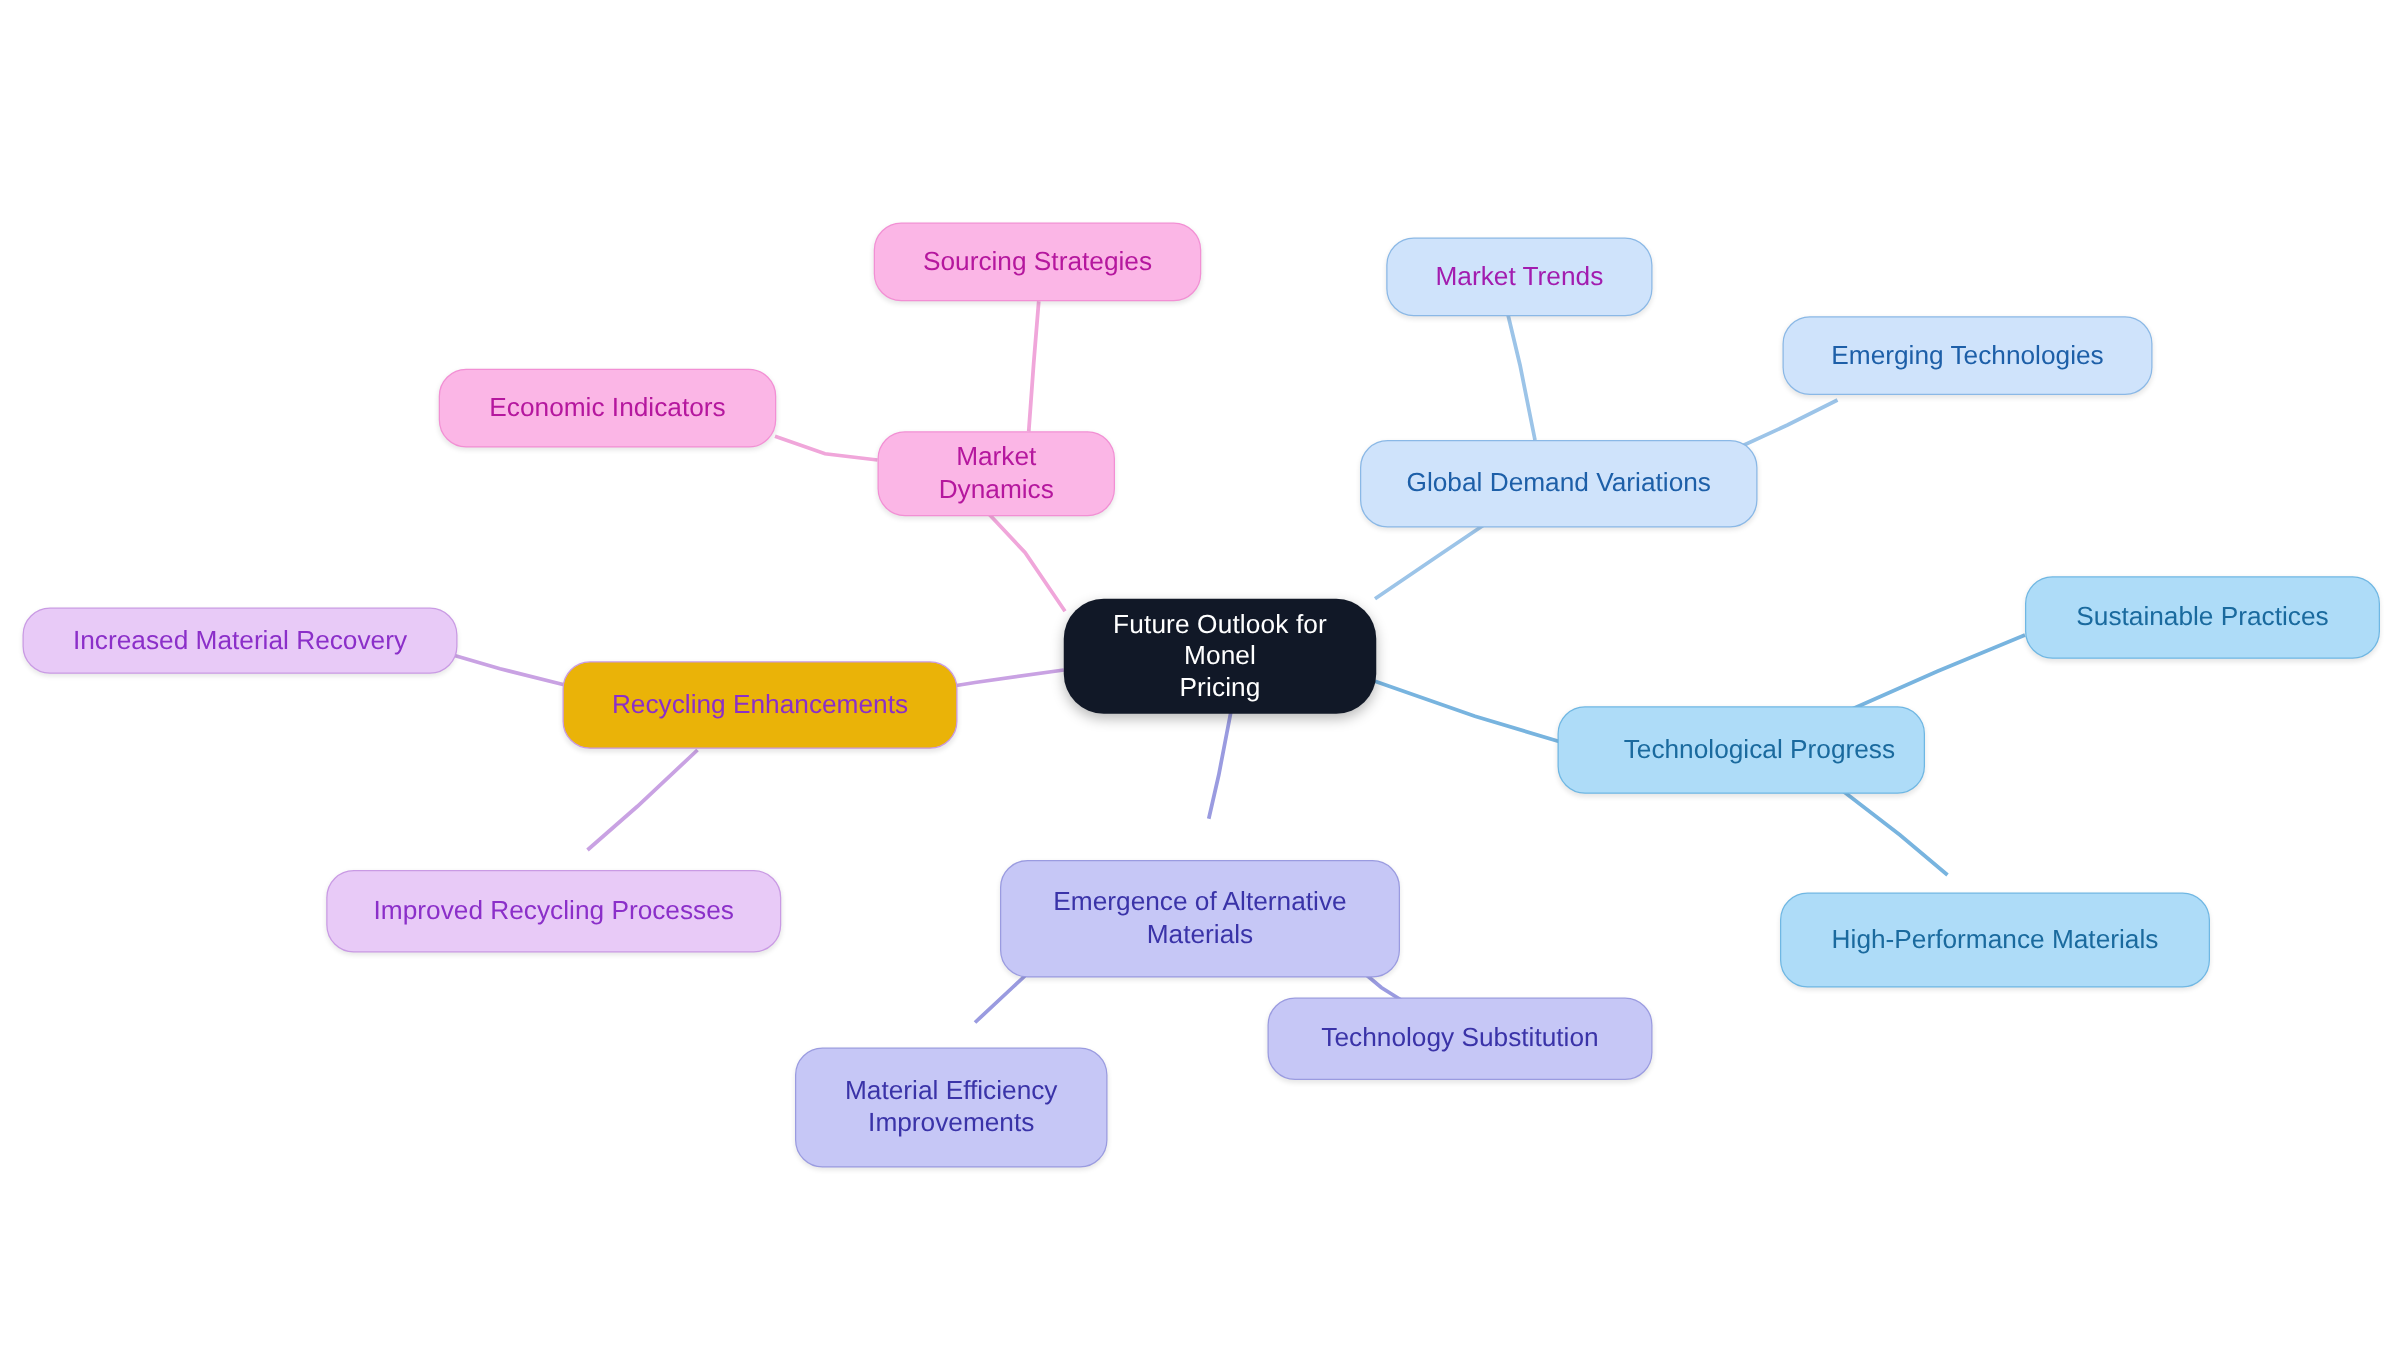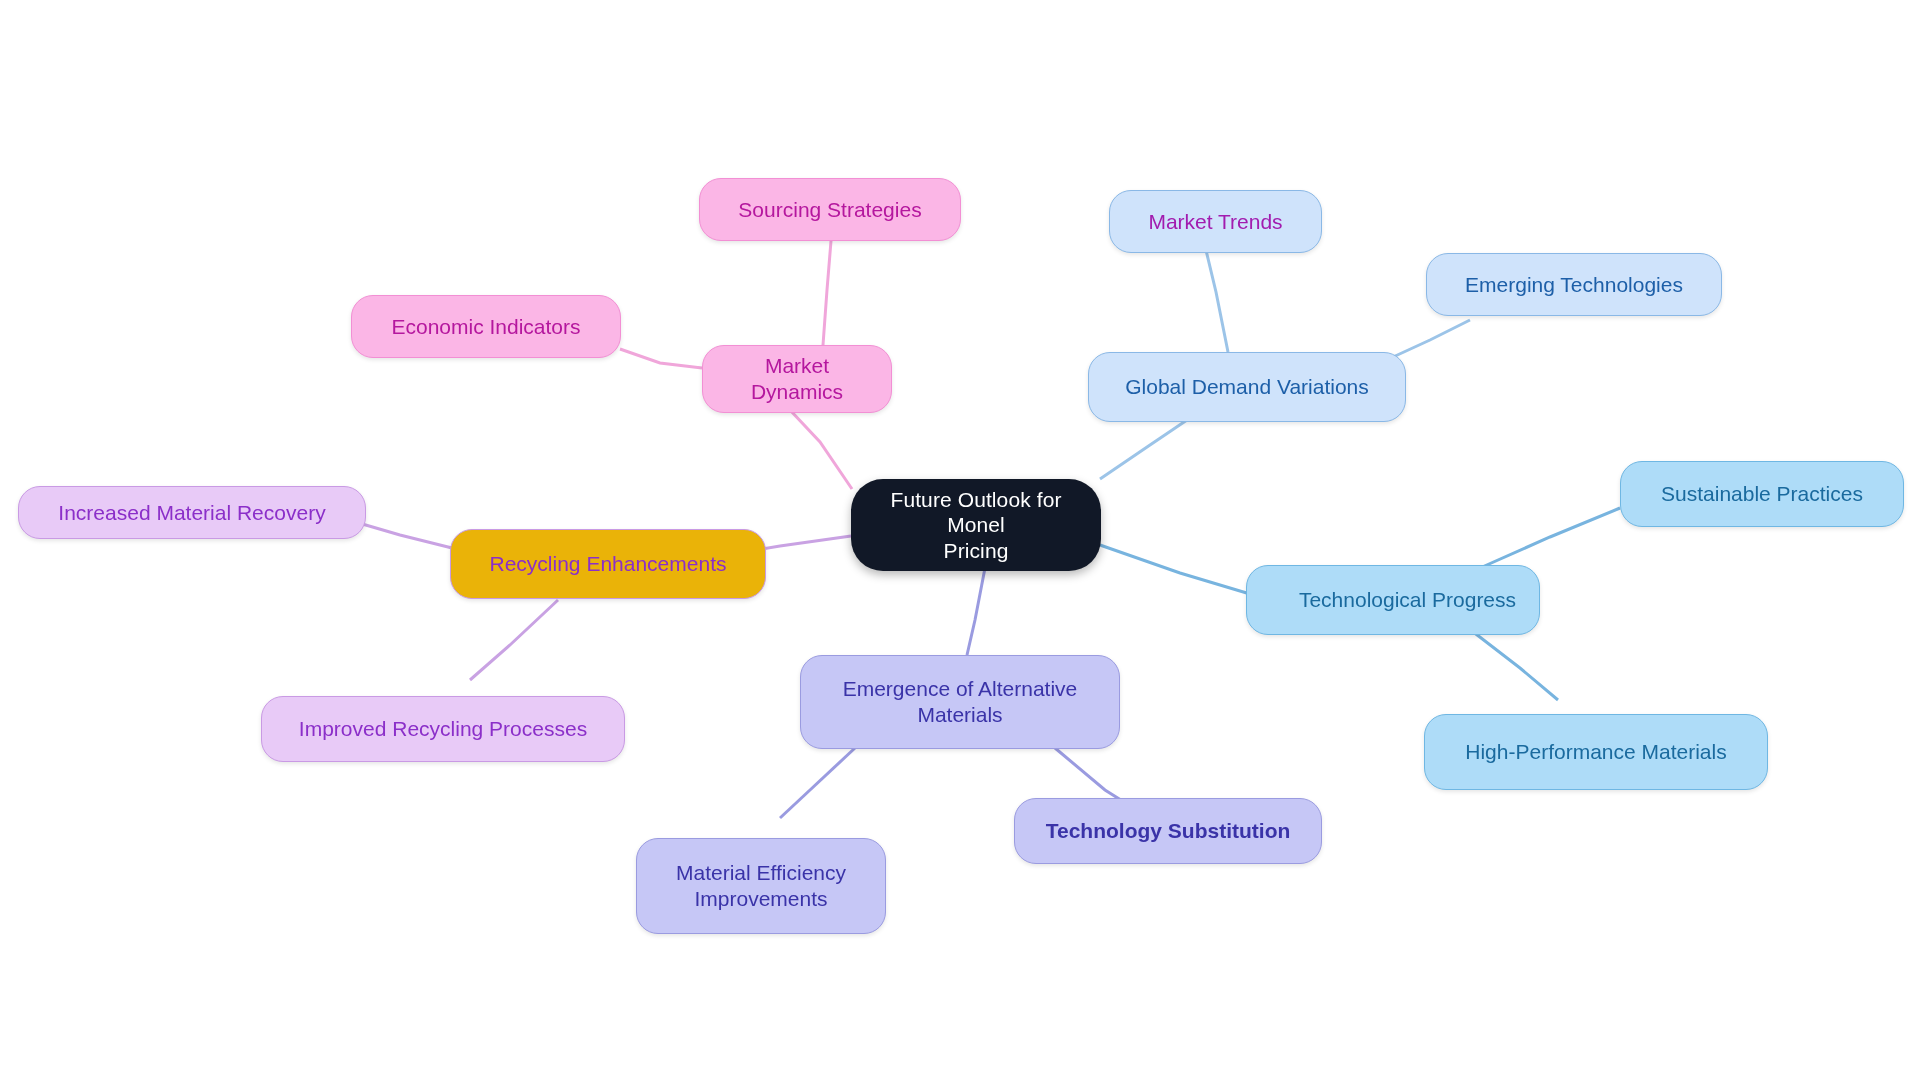--- a/index.html
+++ b/index.html
@@ -151,30 +151,30 @@
   <div class="node leaf" style="left:18px; top:486px; width:348px; height:53px;
               background:#e8caf7; border-color:#c99ae4; color:#8b2fc9;">
     <span>Increased Material Recovery</span>
   </div>
 
   <div class="node leaf" style="left:261px; top:696px; width:364px; height:66px;
               background:#e8caf7; border-color:#c99ae4; color:#8b2fc9;">
     <span>Improved Recycling Processes</span>
   </div>
 
-  <div class="node branch" style="left:800px; top:655px; width:320px; height:94px;
+  <div class="node branch" style="left:800px; top:688px; width:320px; height:94px;
               background:#c6c7f6; border-color:#9a9be0; color:#3a33a8;">
     <span>Emergence of Alternative
 Materials</span>
   </div>
 
   <div class="node leaf" style="left:636px; top:798px; width:250px; height:96px;
               background:#c6c7f6; border-color:#9a9be0; color:#3a33a8;margin-top:40px;">
     <span>Material Efficiency
 Improvements</span>
   </div>
 
   <div class="node leaf" style="left:1014px; top:798px; width:308px; height:66px;
-              background:#c6c7f6; border-color:#9a9be0; color:#3a33a8;font-weight:bold;">
+              background:#c6c7f6; border-color:#9a9be0; color:#3a33a8;">
     <span>Technology Substitution</span>
   </div>
 
 </div>
 
 </body></html>

